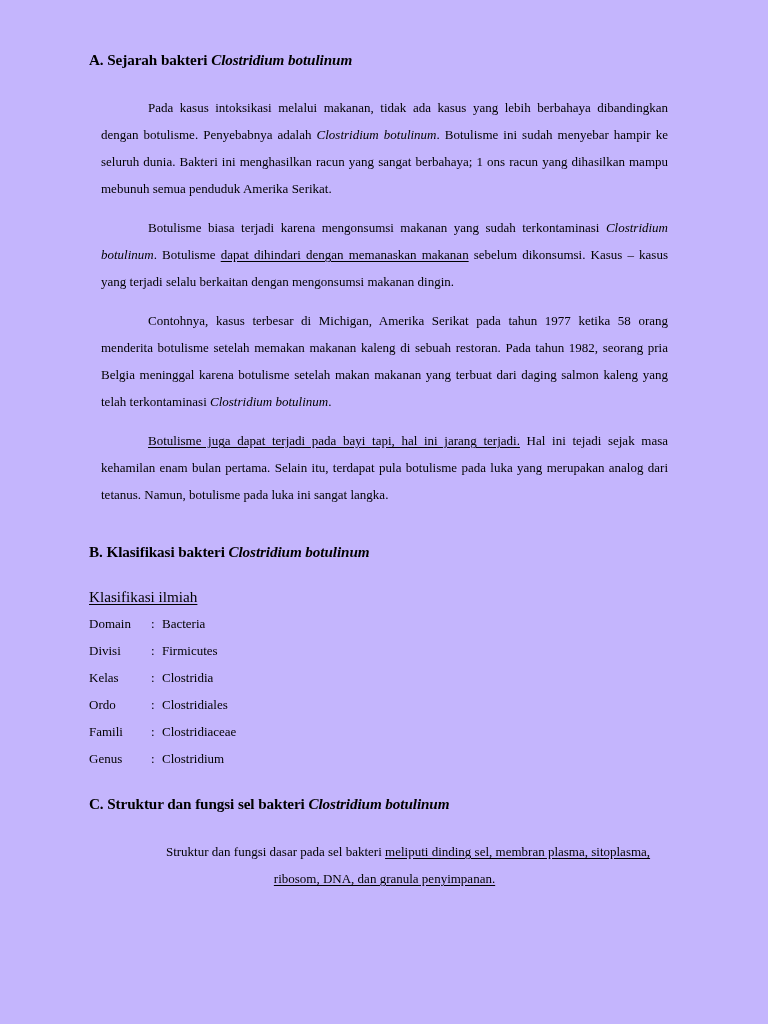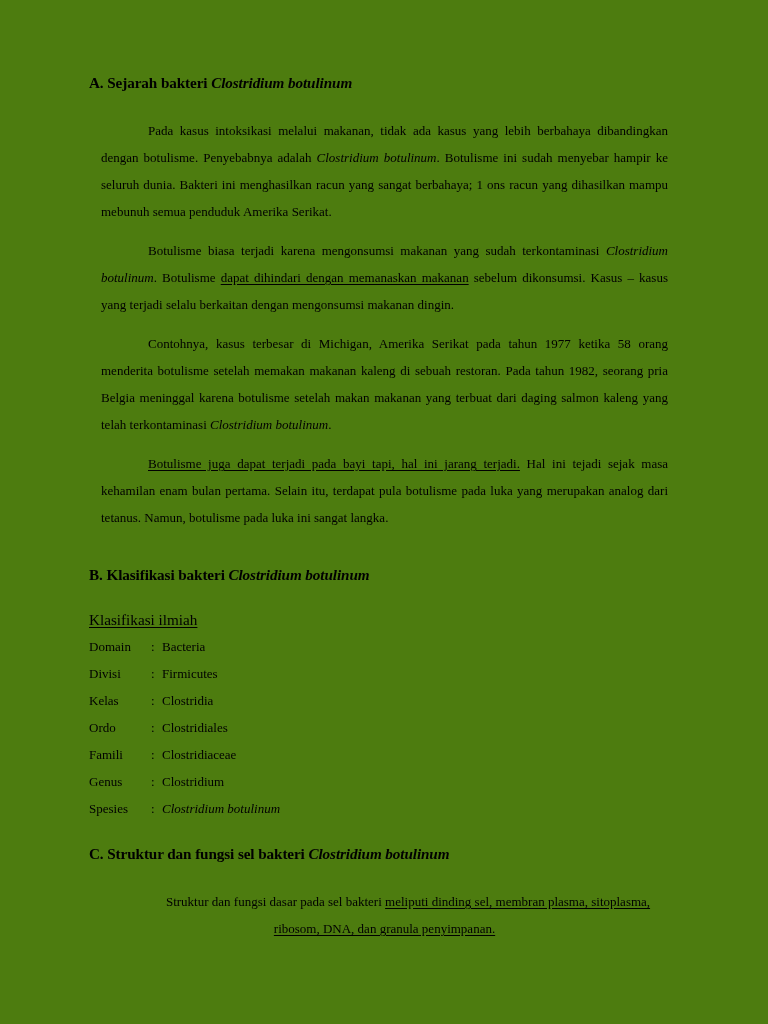--- a/index.html
+++ b/index.html
@@ -13,23 +13,23 @@
     height: 1024px;
     font-family: "Liberation Serif", "DejaVu Serif", serif;
     color: #000000;
     -webkit-font-smoothing: antialiased;
     overflow: hidden;
   }
   .page {
     position: relative;
     width: 768px;
     height: 1024px;
-    background: #4d7c0f;
+    background: #c4b5fd;
     box-sizing: border-box;
-    padding: 69px 88px 0 89px;
+    padding: 46px 88px 0 89px;
     font-family: Liberation Serif, serif;
   }
   .doc-body {
     width: 591px;
     font-size: 15.2px;
   }
 
   h2.heading {
     font-size: 15.2px;
     font-weight: bold;
@@ -118,21 +118,20 @@
 
     <div class="klas-title"><span>Klasifikasi ilmiah</span></div>
 
     <ul class="taxo" id="taxonomy-list">
         <li><span class="rank">Domain</span><span class="sep">:</span><span class="val">Bacteria</span></li>
         <li><span class="rank">Divisi</span><span class="sep">:</span><span class="val">Firmicutes</span></li>
         <li><span class="rank">Kelas</span><span class="sep">:</span><span class="val">Clostridia</span></li>
         <li><span class="rank">Ordo</span><span class="sep">:</span><span class="val">Clostridiales</span></li>
         <li><span class="rank">Famili</span><span class="sep">:</span><span class="val">Clostridiaceae</span></li>
         <li><span class="rank">Genus</span><span class="sep">:</span><span class="val">Clostridium</span></li>
-        <li><span class="rank">Spesies</span><span class="sep">:</span><span class="val italic">Clostridium botulinum</span></li>
       </ul>
 
     <div class="gap-md"></div>
 
     <h2 class="heading"><span>C. Struktur dan fungsi sel bakteri </span><span class="sp">Clostridium botulinum</span></h2>
 
     <div class="gap-sm"></div>
 
     <p class="para left"><span>Struktur dan fungsi dasar pada sel bakteri </span><span class="u">meliputi dinding sel, membran plasma, sitoplasma, ribosom, DNA, dan granula penyimpanan.</span></p>
 

